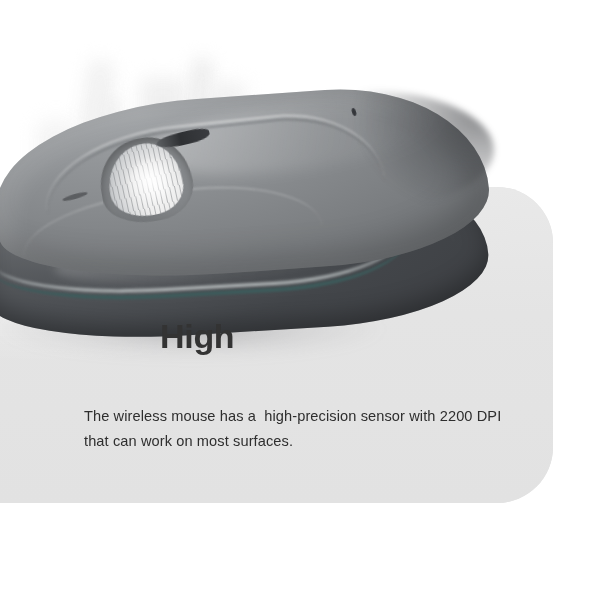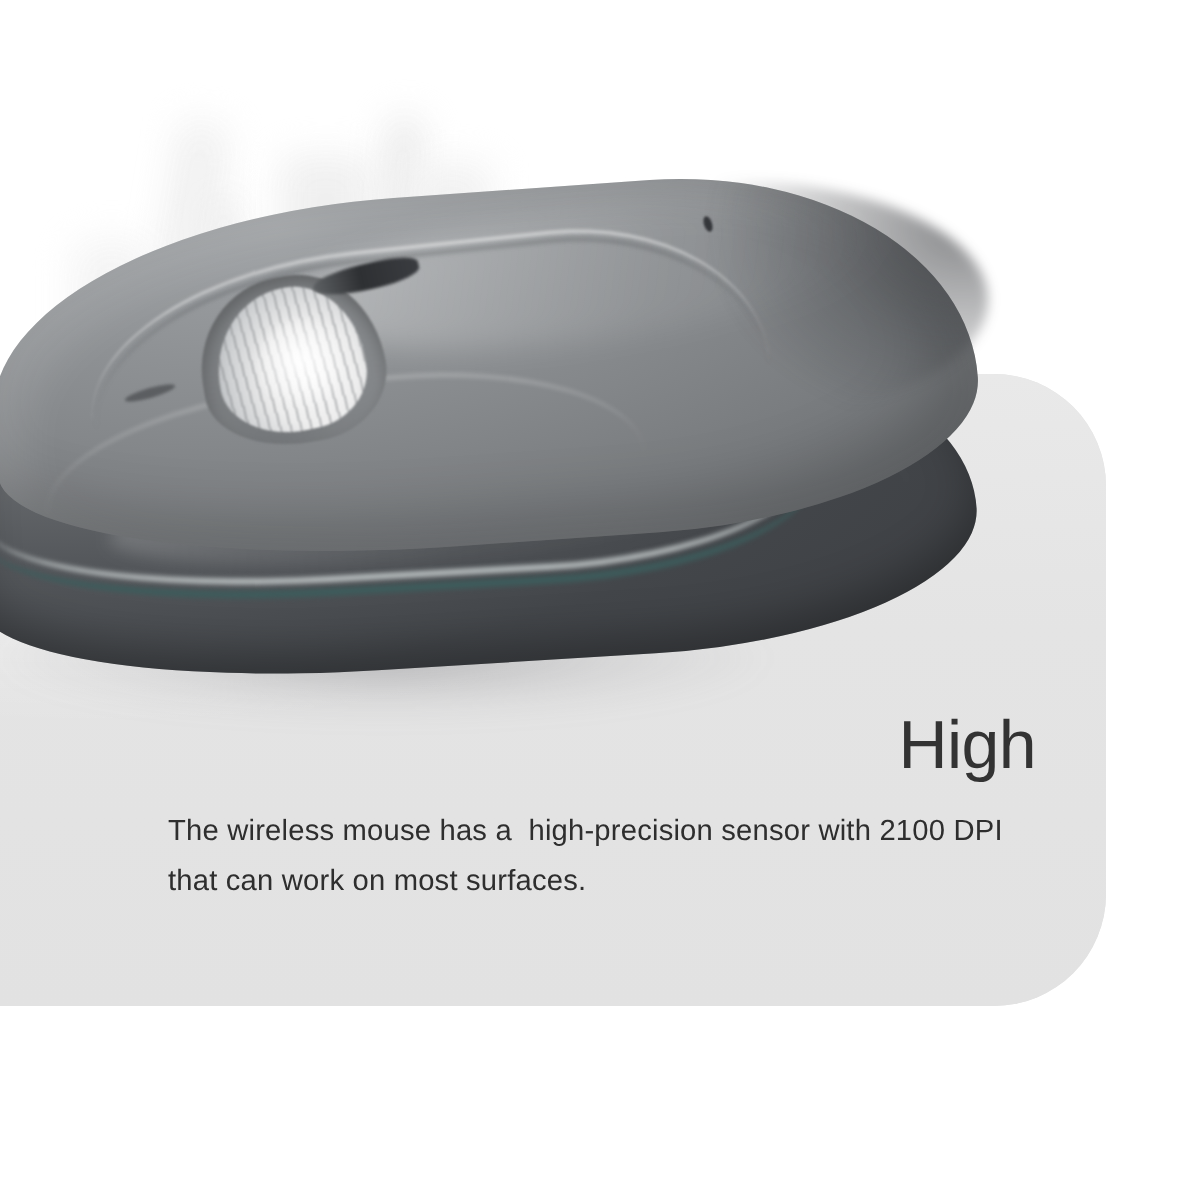--- a/index.html
+++ b/index.html
@@ -255,27 +255,25 @@
     transform: rotate(-16deg);
     filter: blur(.7px);
   }
 
   
   #headline {
     position: absolute;
     left: 160px;
     top: 318px;
     width: 358px;
-    text-align: right;
     font-size: 34px;
     line-height: 36px;
-    font-weight: normal;
+    font-weight: bold;
     color: #333333;
     letter-spacing: -0.3px;
-    margin-top: 37px;
   }
   #headline .hl-line { display: block; }
 
   #bodycopy {
     position: absolute;
     left: 84px;
     top: 404px;
     width: 440px;
     font-size: 14.6px;
     line-height: 25px;
@@ -320,15 +318,15 @@
     <div class="m-wheel-gloss"></div>
     <div class="m-wheel-slot"></div>
     <div class="m-side-mark"></div>
     <div class="m-dot"></div>
   </div>
 
   <div id="headline">
     <span class="hl-line">High</span>
   </div>
 
-  <div id="bodycopy">The wireless mouse has a  high-precision sensor with 2100 DPI that can work on most surfaces.</div>
+  <div id="bodycopy">The wireless mouse has a  high-precision sensor with 2200 DPI that can work on most surfaces.</div>
 
 </div>
 
 </body></html>

